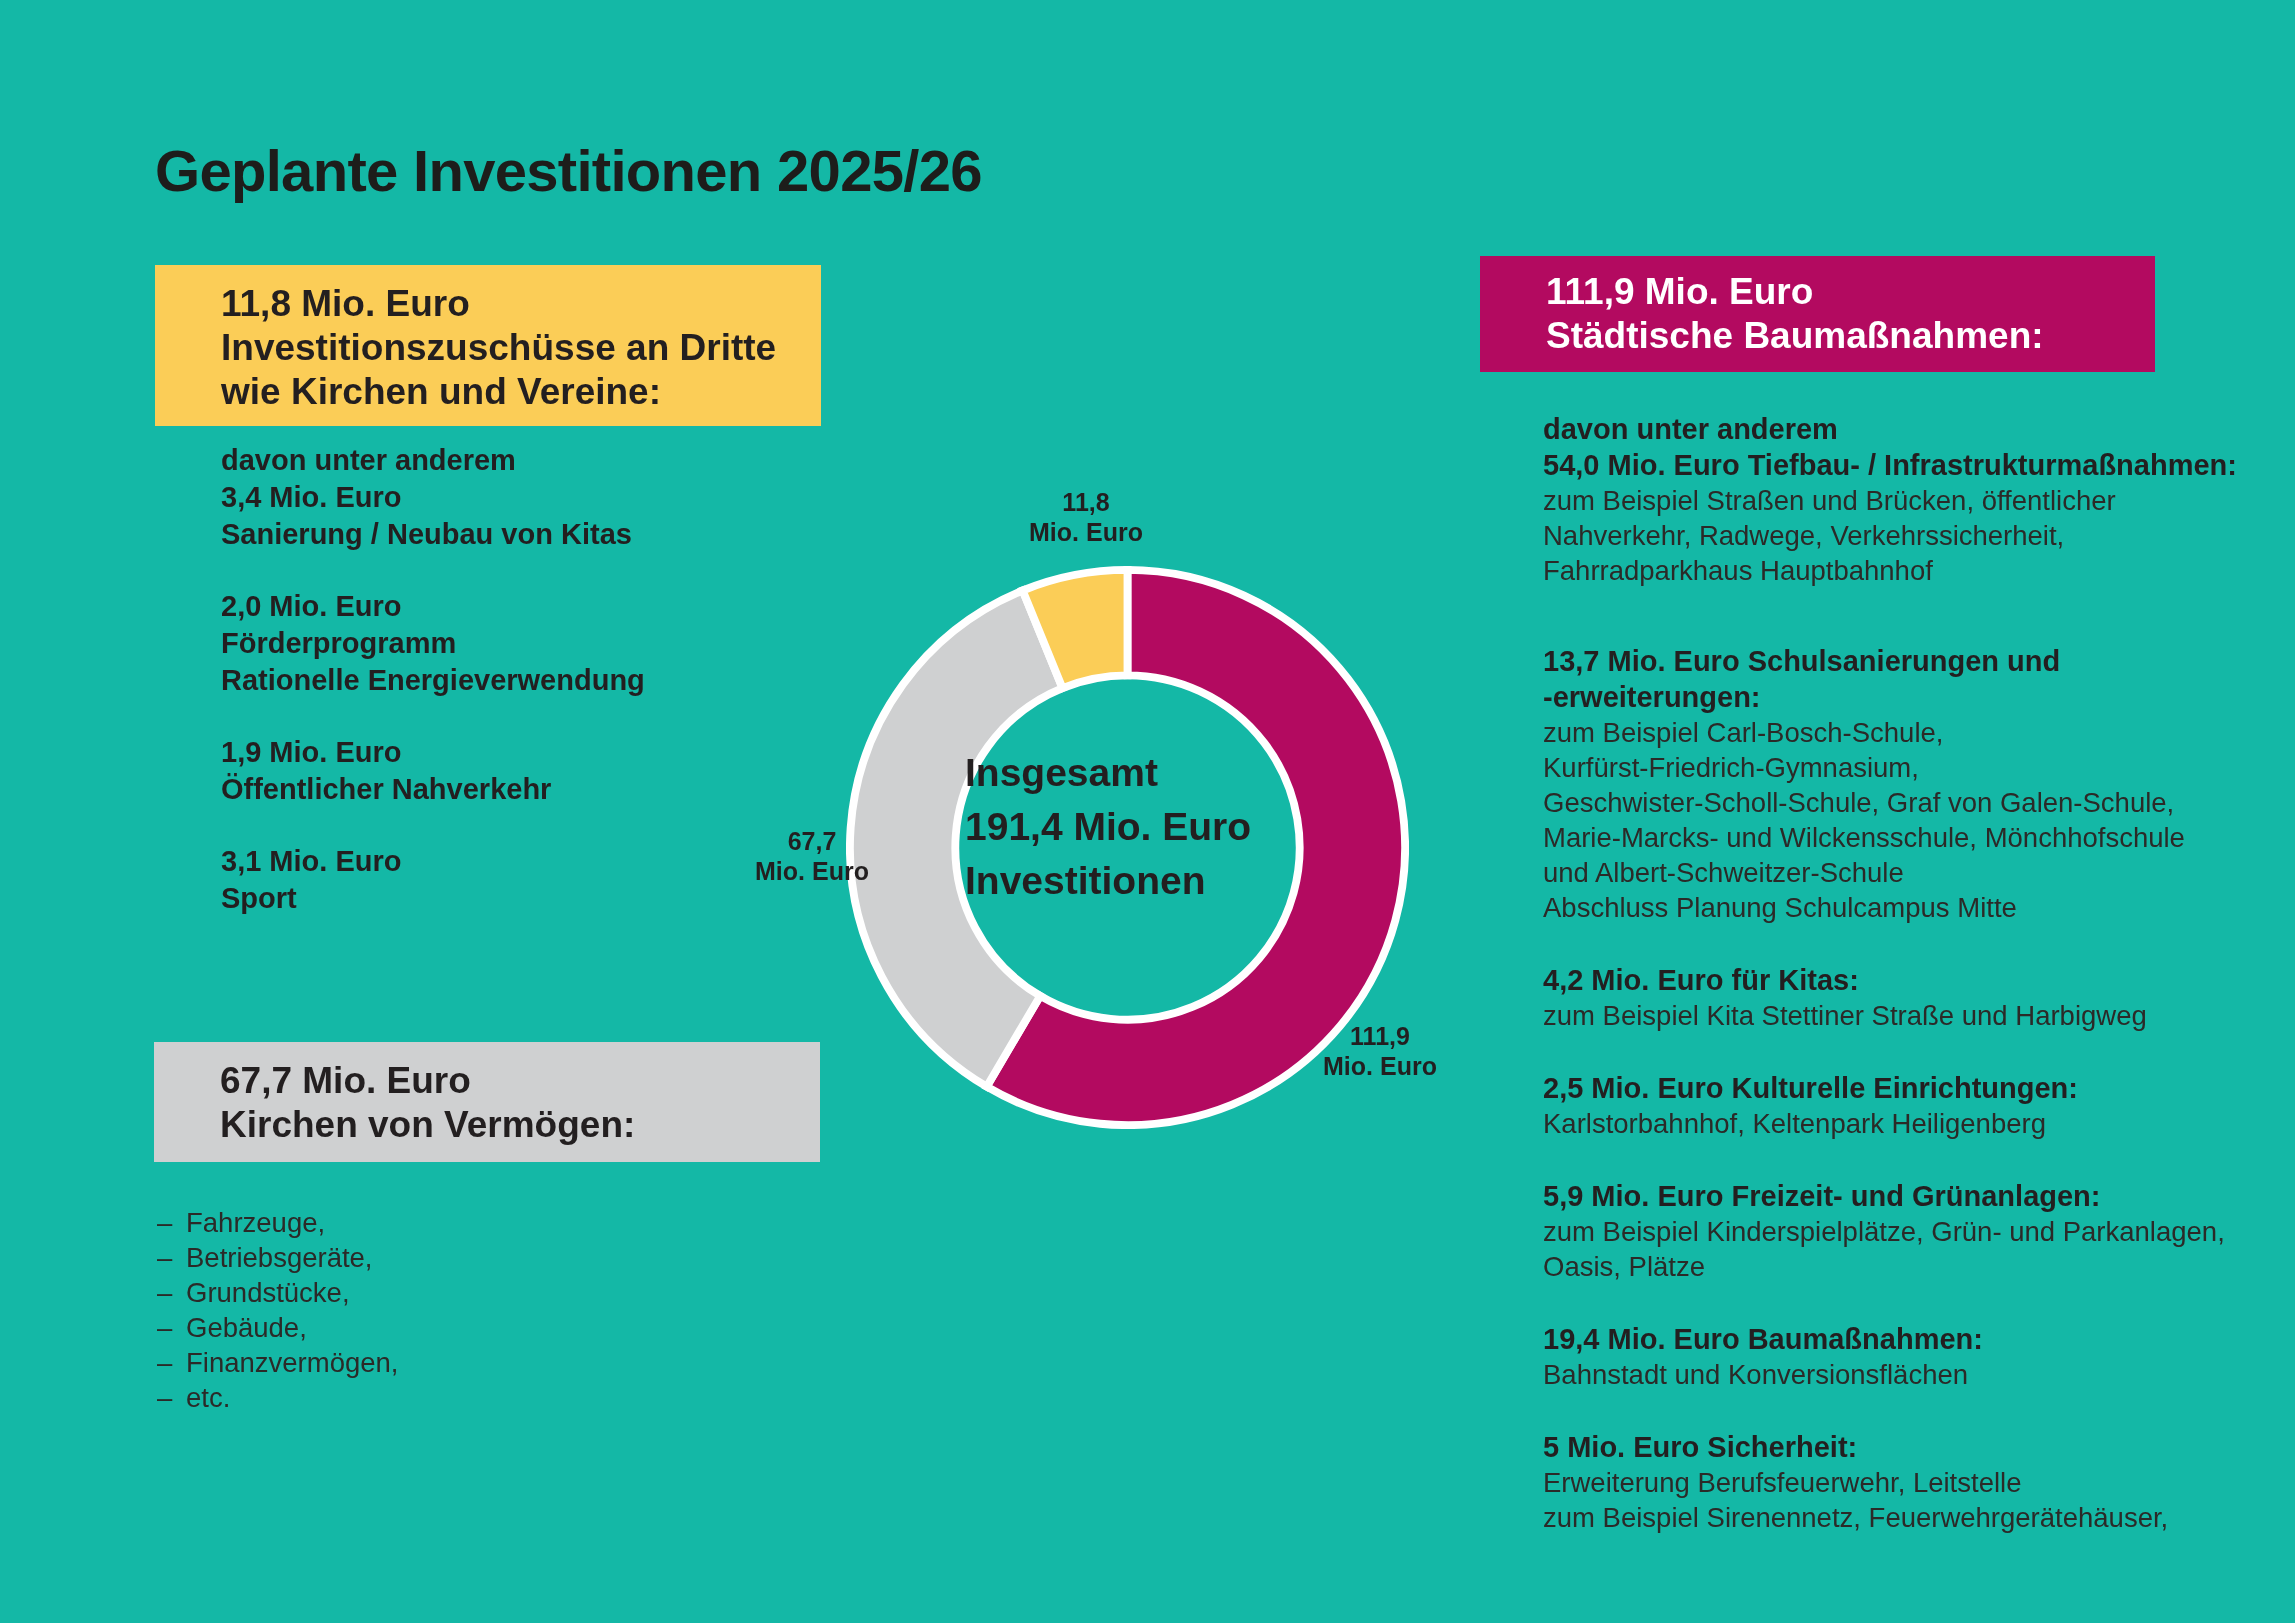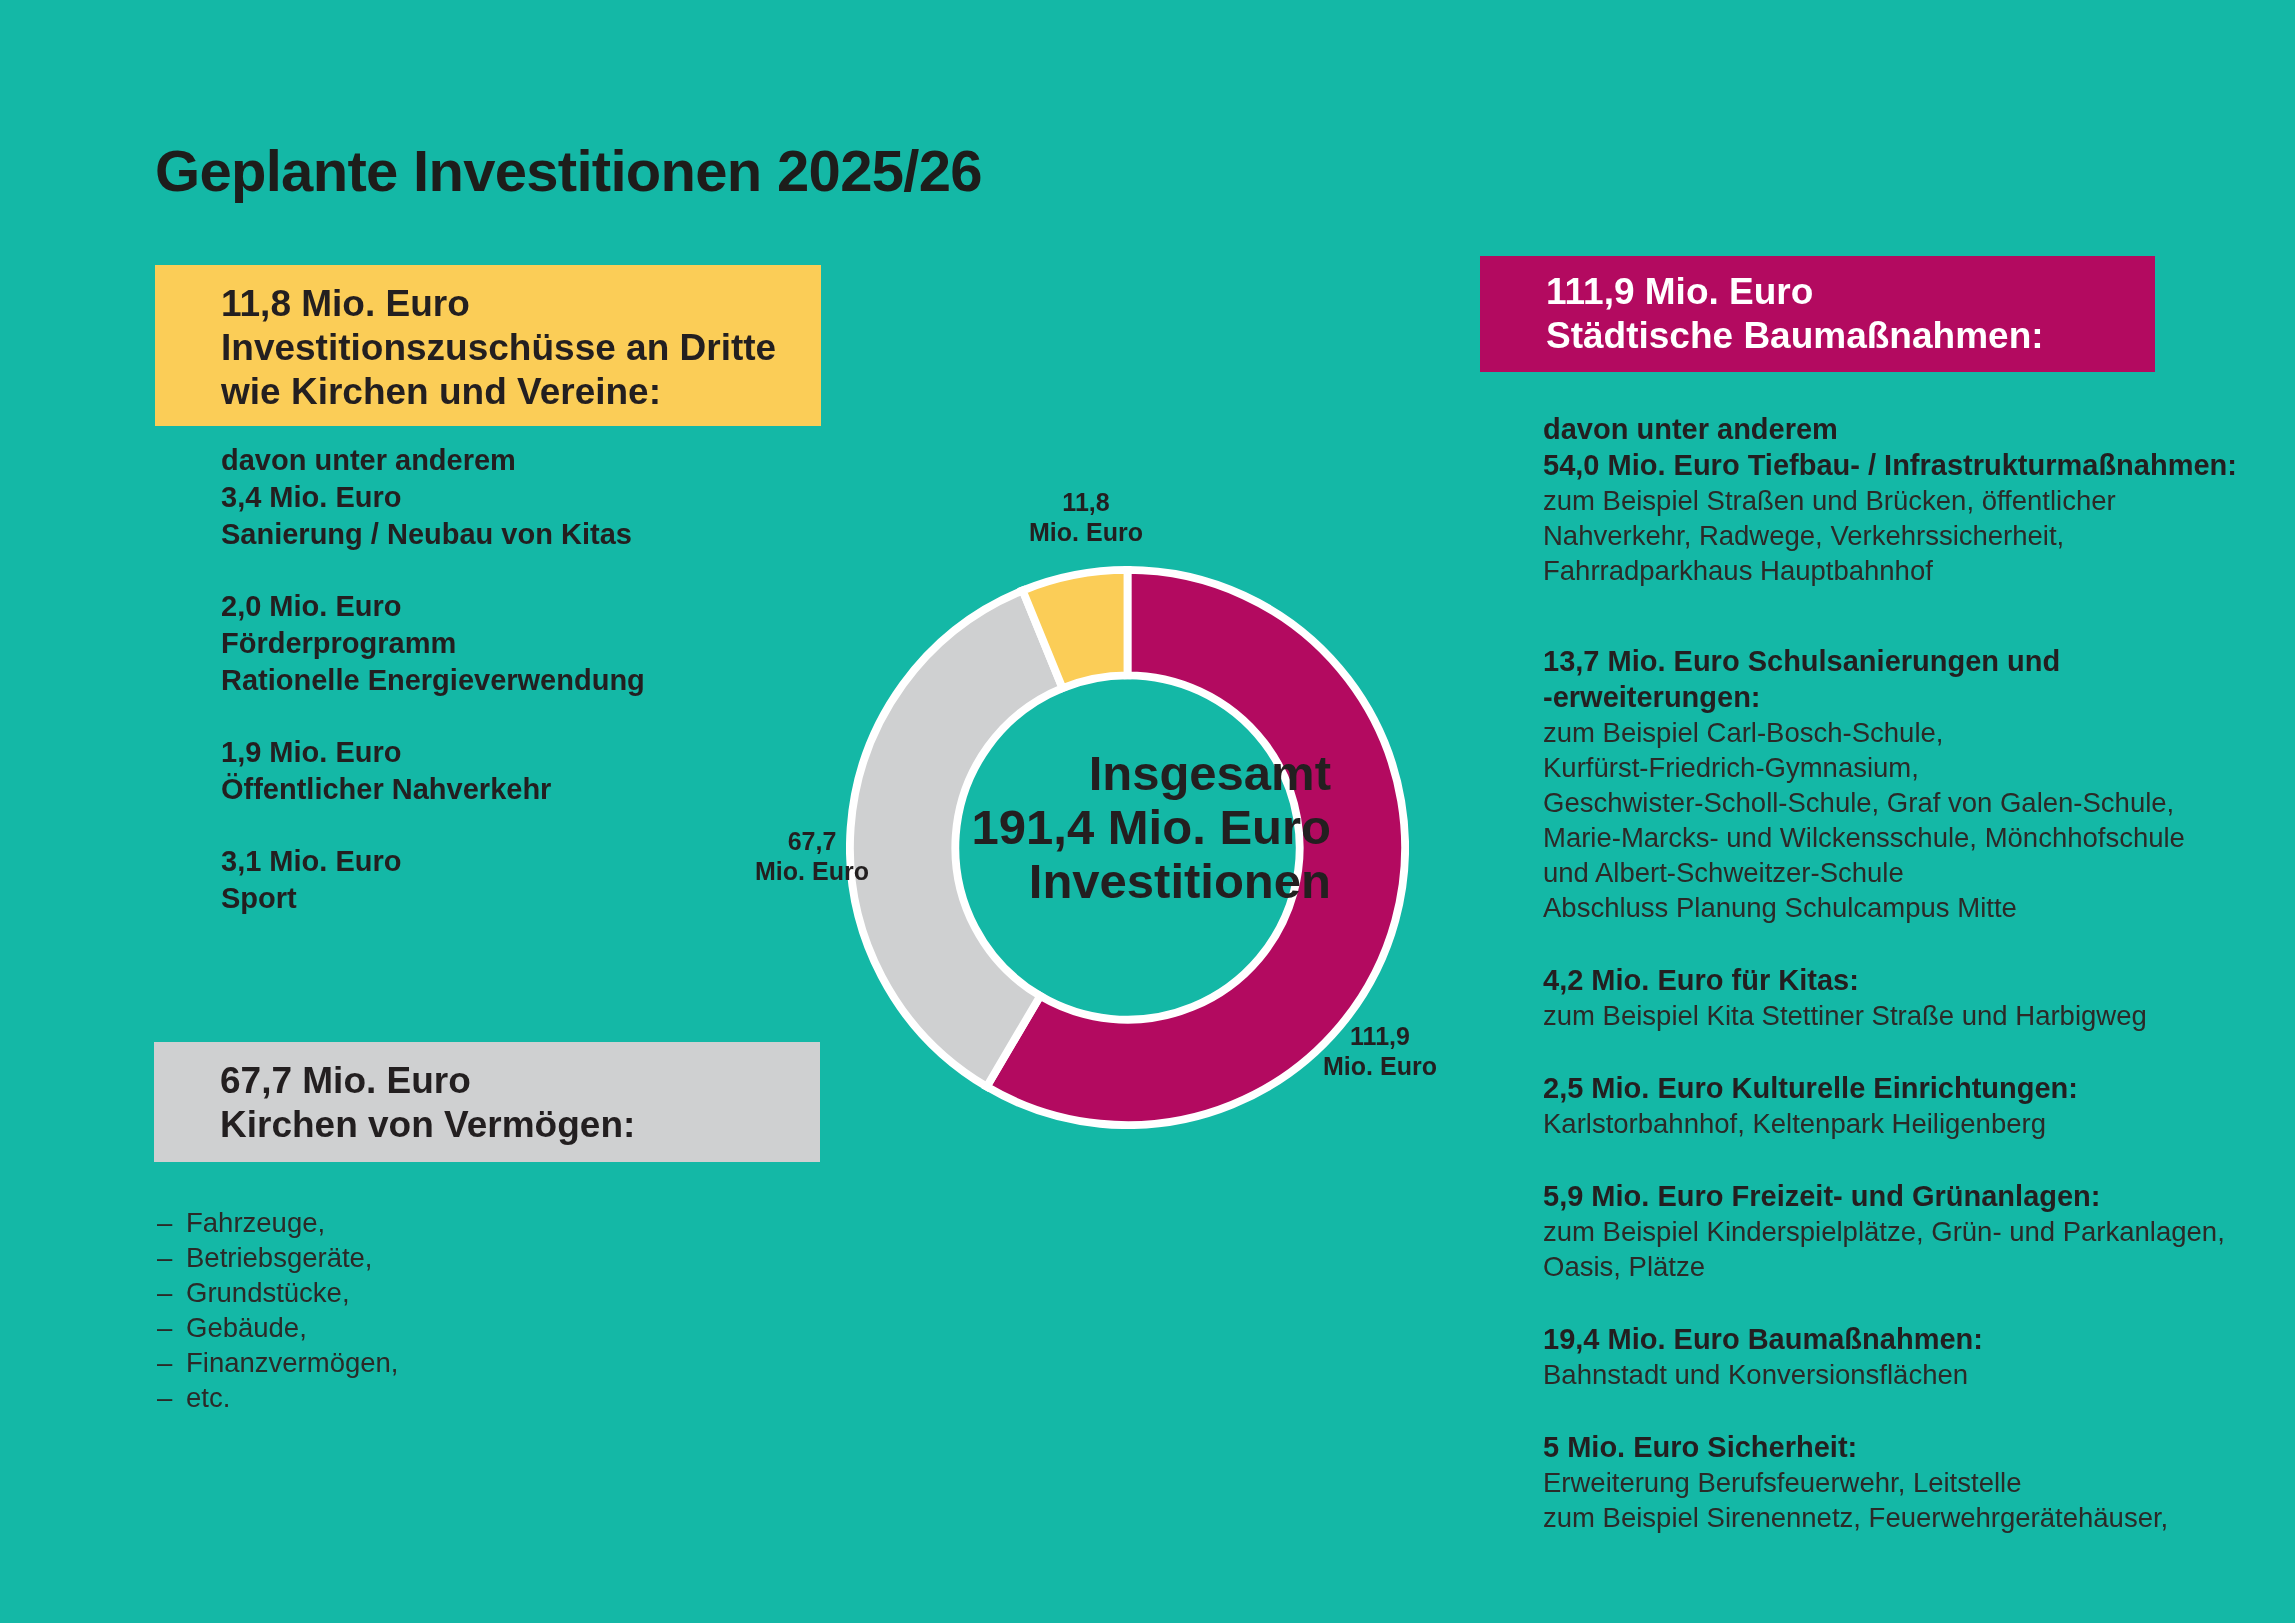--- a/index.html
+++ b/index.html
@@ -30,22 +30,22 @@
   .bullet .dash{width:29px;flex:0 0 29px;}
   
   .right-col{position:absolute;left:1503px;top:411px;width:733px;}
   .section{margin-bottom:37px;}
   .section.gap-lg{margin-bottom:55px;}
   .sec-head{font-size:29px;line-height:36px;font-weight:700;color:#231f20;}
   .sec-body{font-size:27.5px;line-height:35px;font-weight:400;color:#2b2a28;}
   
   .donut-svg{position:absolute;left:846px;top:566px;width:563px;height:563px;}
   .center-label{
-    position:absolute;left:925px;top:746px;width:406px;text-align:right;
-    font-size:49px;line-height:54px;font-weight:700;color:#231f20;
+    position:absolute;left:925px;top:746px;width:406px;text-align:left;
+    font-size:39px;line-height:54px;font-weight:700;color:#231f20;
   }
   .seg-label{
     position:absolute;width:196px;text-align:center;
     font-size:25px;line-height:30px;font-weight:700;color:#231f20;
   }
   .seg-label-yellow{left:968px;top:487px;}
   .seg-label-gray{left:694px;top:826px;}
   .seg-label-magenta{left:1262px;top:1021px;}
 </style>
 </head>

